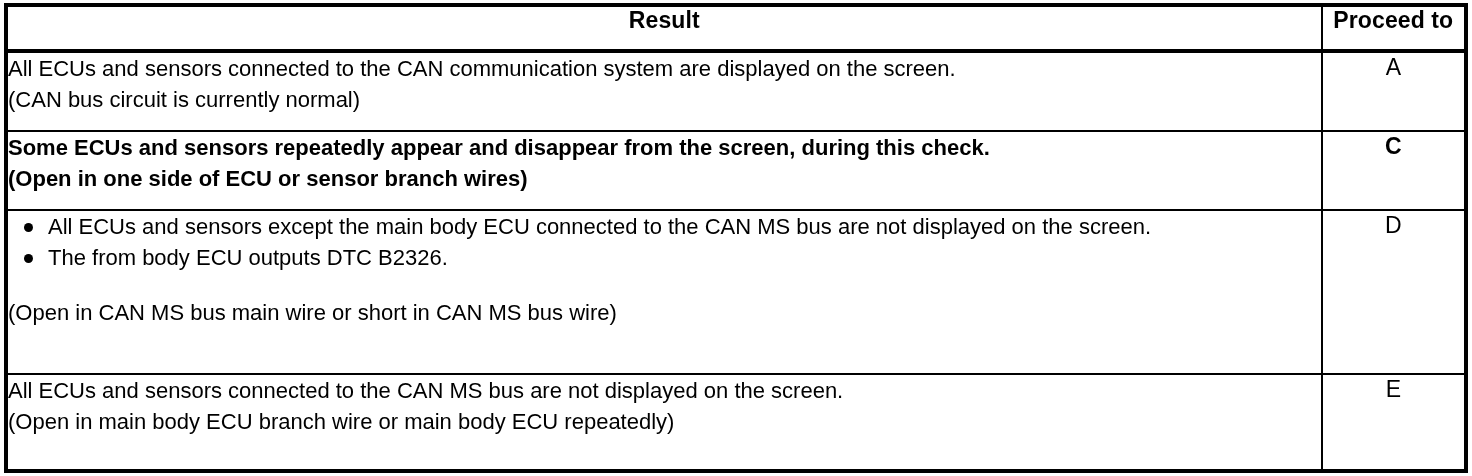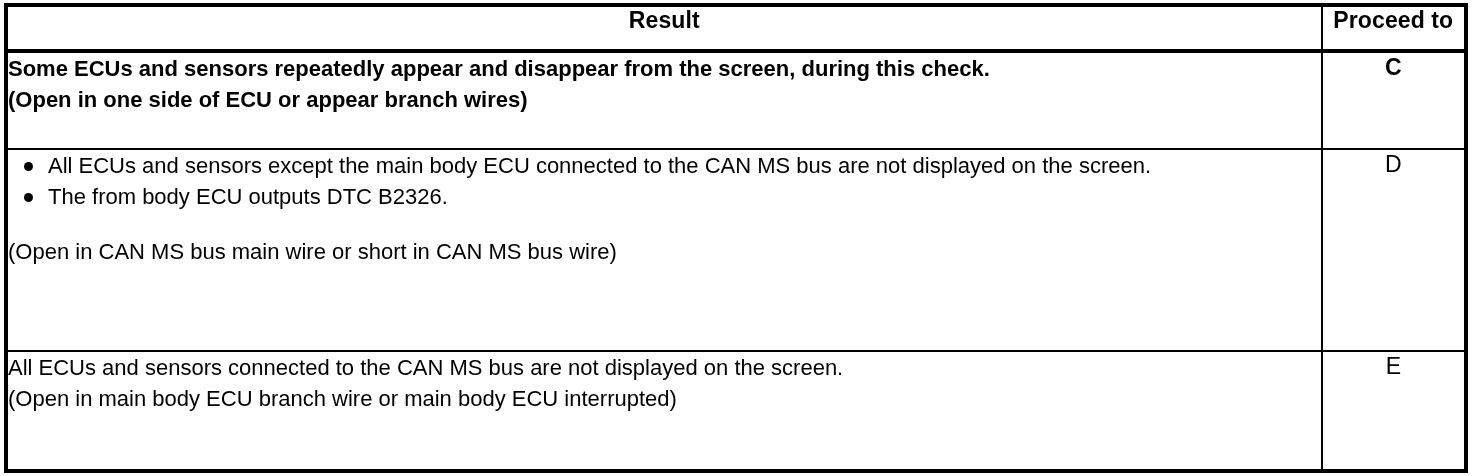--- a/index.html
+++ b/index.html
@@ -134,40 +134,47 @@
       <col class="col-result">
       <col class="col-proceed">
     </colgroup>
     <thead>
       <tr>
         <th class="hdr">Result</th>
         <th class="hdr">Proceed to</th>
       </tr>
     </thead>
     <tbody>
+        <tr class="row-a">
+          <td class="result-cell">
+            <div class="line">All ECUs and sensors connected to the CAN communication system are displayed on the screen.</div>
+            <div class="line">(CAN bus circuit is currently normal)</div>
+          </td>
+          <td class="proceed-cell"><span class="letter">A</span></td>
+        </tr>
         <tr class="row-c">
           <td class="result-cell">
             <div class="line">Some ECUs and sensors repeatedly appear and disappear from the screen, during this check.</div>
-            <div class="line">(Open in one side of ECU or appear branch wires)</div>
+            <div class="line">(Open in one side of ECU or sensor branch wires)</div>
           </td>
           <td class="proceed-cell"><span class="letter">C</span></td>
         </tr>
         <tr class="row-d">
           <td class="result-cell">
             <ul class="bullets">
               <li><span class="bullet-dot"></span><span>All ECUs and sensors except the main body ECU connected to the CAN MS bus are not displayed on the screen.</span></li>
               <li><span class="bullet-dot"></span><span>The from body ECU outputs DTC B2326.</span></li>
             </ul>
             <div class="spacer"></div>
             <div class="line">(Open in CAN MS bus main wire or short in CAN MS bus wire)</div>
           </td>
           <td class="proceed-cell"><span class="letter">D</span></td>
         </tr>
         <tr class="row-e">
           <td class="result-cell">
             <div class="line">All ECUs and sensors connected to the CAN MS bus are not displayed on the screen.</div>
-            <div class="line">(Open in main body ECU branch wire or main body ECU interrupted)</div>
+            <div class="line">(Open in main body ECU branch wire or main body ECU repeatedly)</div>
           </td>
           <td class="proceed-cell"><span class="letter">E</span></td>
         </tr>
       </tbody>
   </table>
 </div>
 
 </body></html>

